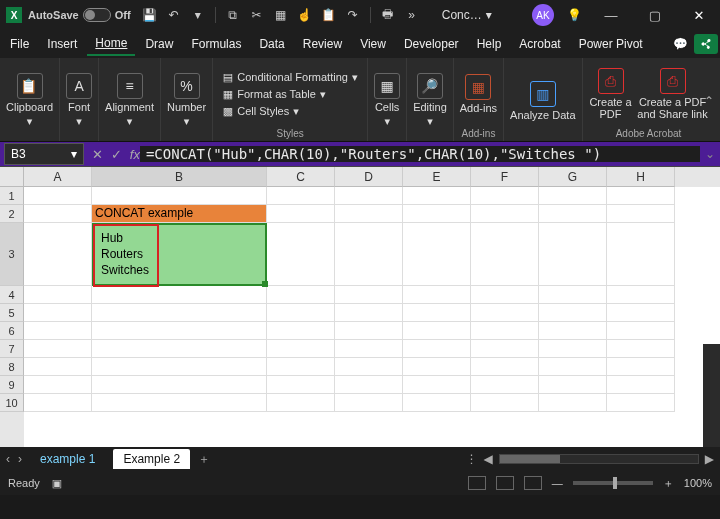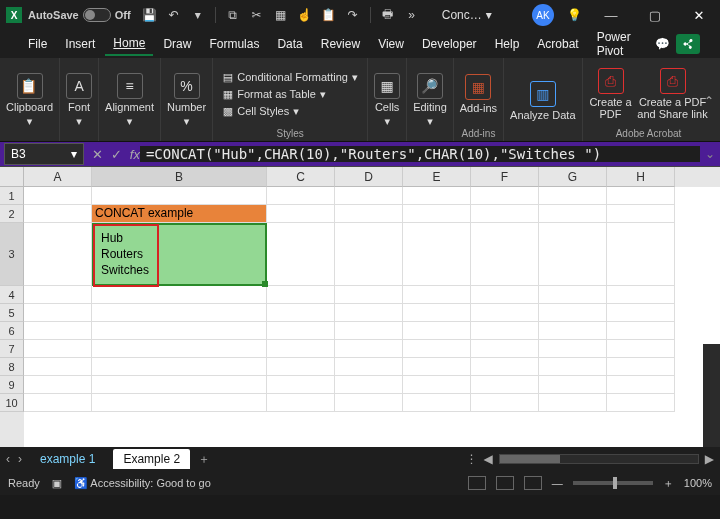--- a/index.html
+++ b/index.html
@@ -7,24 +7,24 @@
   .titlebar { height: 30px; background: #1e1e1e; display: flex; align-items: center; padding: 0 6px; gap: 6px; }
   .excel-ico { width: 16px; height: 16px; background: #107c41; display: flex; align-items: center; justify-content: center; font-size: 10px; font-weight: bold; }
   .autosave { display: flex; align-items: center; gap: 4px; font-size: 11px; color: #ccc; font-weight: bold; }
   .toggle { width: 28px; height: 14px; border: 1px solid #888; border-radius: 7px; position: relative; background: #2b2b2b; }
   .toggle::after { content: ""; position: absolute; left: 1px; top: 1px; width: 10px; height: 10px; border-radius: 50%; background: #888; }
   .qat { display: flex; align-items: center; gap: 10px; margin-left: 6px; }
   .qat .ico, .title-icons .ico { width: 14px; height: 14px; display: flex; align-items: center; justify-content: center; color: #ccc; font-size: 12px; }
   .sep { width: 1px; height: 16px; background: #444; }
   .doc-title { margin-left: auto; margin-right: auto; font-size: 12px; color: #ddd; display: flex; align-items: center; gap: 4px; }
   .title-icons { display: flex; align-items: center; gap: 14px; margin-left: auto; }
-  .avatar { width: 22px; height: 22px; border-radius: 50%; background: #3b82f6; display: flex; align-items: center; justify-content: center; font-size: 10px; }
+  .avatar { width: 22px; height: 22px; border-radius: 50%; background: #8b5cf6; display: flex; align-items: center; justify-content: center; font-size: 10px; }
   .win-btn { width: 30px; text-align: center; font-size: 13px; color: #ccc; }
   .win-close { color: #fff; }
-  .menubar { height: 28px; background: #1e1e1e; display: flex; align-items: center; padding: 0 20px; gap: 2px; }
+  .menubar { height: 28px; background: #1e1e1e; display: flex; align-items: center; padding: 0 2px; gap: 2px; }
   .menu-item { padding: 4px 8px; font-size: 12px; color: #eee; }
   .menu-item.active { border-bottom: 2px solid #107c41; text-decoration: underline; }
   .menu-right { margin-left: auto; display: flex; align-items: center; gap: 6px; }
   .share-btn { background: #107c41; width: 24px; height: 20px; border-radius: 3px; display: flex; align-items: center; justify-content: center; }
   .ribbon { height: 84px; background: #2b2b2b; display: flex; border-bottom: 1px solid #111; position: relative; }
   .group { display: flex; flex-direction: column; align-items: center; justify-content: space-between; padding: 4px 6px 2px; border-right: 1px solid #3a3a3a; }
   .group-body { display: flex; align-items: center; gap: 4px; flex: 1; }
   .group-label { font-size: 10px; color: #aaa; margin-top: 2px; }
   .big-ico { width: 26px; height: 26px; border: 1px solid #666; border-radius: 3px; display: flex; align-items: center; justify-content: center; font-size: 14px; color: #ddd; }
   .vert { display: flex; flex-direction: column; align-items: center; gap: 2px; font-size: 11px; color: #ddd; }
@@ -403,21 +403,20 @@
     <div class="scroll-track">
         <div class="scroll-thumb"></div>
       </div>
     <span>▶</span>
   </div>
 </div>
 
 <div class="statusbar">
   <span>Ready</span>
   <span>▣</span>
-  <span>♿ <span>Accessibility: Good to go</span></span>
   <div class="status-right">
     <div class="view-btn"></div>
     <div class="view-btn"></div>
     <div class="view-btn"></div>
     <span>—</span>
     <div class="zoom-slider"></div>
     <span>＋</span>
     <span>100%</span>
   </div>
 </div>

